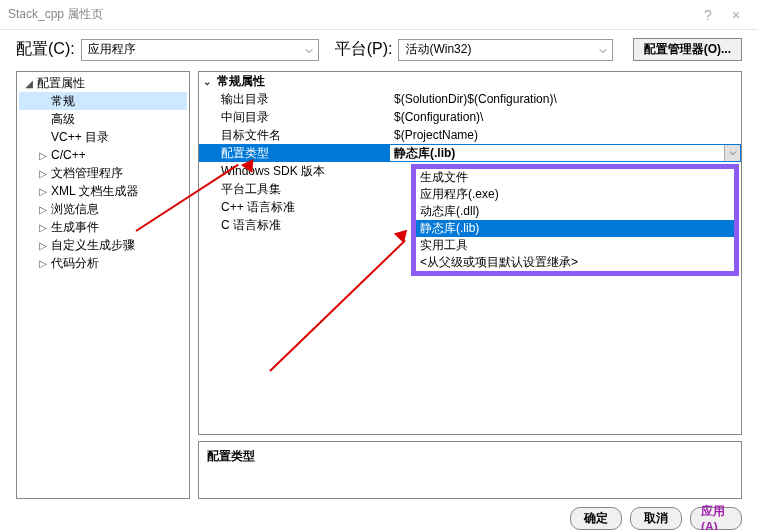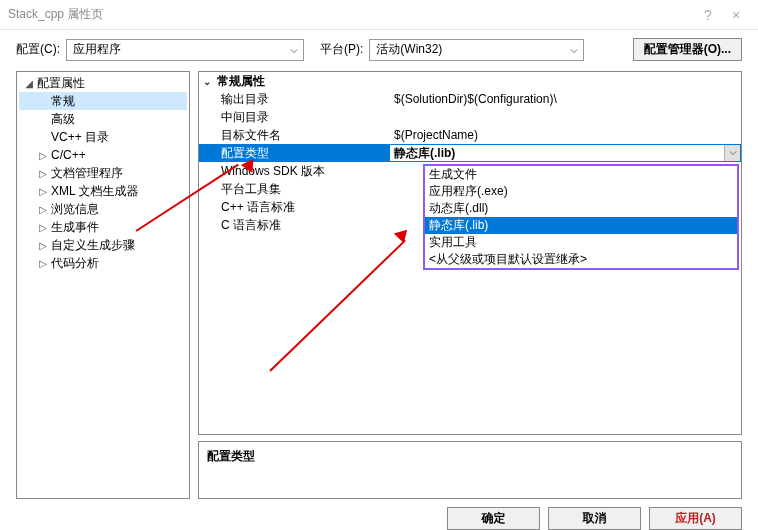--- a/index.html
+++ b/index.html
@@ -3,21 +3,21 @@
 <meta charset="utf-8">
 <style>
 * { box-sizing: border-box; margin: 0; padding: 0; font-family: "Microsoft YaHei", "Segoe UI", sans-serif; font-size: 12px; }
 body { background: #fff; width: 758px; height: 530px; overflow: hidden; position: relative; }
 
 .titlebar { height: 30px; display: flex; align-items: center; padding: 0 8px; color: #888; font-size: 12px; border-bottom: 1px solid #e5e5e5; }
 .titlebar .title { flex: 1; }
 .titlebar .winbtn { width: 28px; text-align: center; color: #aaa; font-size: 14px; }
 
 .toprow { display: flex; align-items: center; padding: 8px 16px 10px 16px; gap: 6px; }
-.toprow .lbl { font-size: 12px; }
+.toprow .lbl { font-size: 16px; }
 .toprow .combo { height: 22px; border: 1px solid #999; background: #fff; display: flex; align-items: center; padding: 0 6px; position: relative; }
 .toprow .combo .arrow { position: absolute; right: 4px; top: 4px; }
 .combo-config { width: 238px; }
 .combo-platform { width: 215px; }
 .btn { height: 23px; border: 1px solid #888; background: #f0f0f0; padding: 0 10px; display: inline-flex; align-items: center; cursor: pointer; font-weight: bold; }
 
 .mainarea { display: flex; padding: 0 16px; gap: 8px; height: 428px; }
 .treepanel { width: 174px; border: 1px solid #888; background: #fff; overflow: hidden; padding: 2px; }
 .tree-item { height: 18px; display: flex; align-items: center; padding-left: 4px; cursor: pointer; }
 .tree-item .tw { width: 12px; height: 12px; display: inline-flex; align-items: center; justify-content: center; margin-right: 2px; font-size: 10px; color: #555; }
@@ -29,30 +29,30 @@
 .propgrid { flex: 1; border: 1px solid #888; background: #fff; position: relative; overflow: hidden; }
 .grouprow { display: flex; align-items: center; height: 18px; padding-left: 4px; font-weight: bold; }
 .grouprow .tw { width: 14px; font-size: 10px; color: #333; }
 .proprow { display: flex; height: 18px; align-items: stretch; }
 .proprow .pname { width: 190px; padding-left: 22px; display: flex; align-items: center; }
 .proprow .pval { flex: 1; padding-left: 4px; display: flex; align-items: center; border-left: 1px solid transparent; }
 .proprow.selected .pname { background: #0078d7; color: #fff; }
 .proprow.selected .pval { background: #fff; font-weight: bold; border: 1px solid #0078d7; position: relative; }
 .proprow.selected .pval .dropbtn { position: absolute; right: 0; top: 0; width: 16px; height: 100%; background: #e1e1e1; border-left: 1px solid #adadad; display: flex; align-items: center; justify-content: center; }
 
-.dropdown { position: absolute; left: 224px; right: 2px; top: 92px; background: #fff; border: 2px solid #8b5cf6; z-index: 10; }
+.dropdown { position: absolute; left: 212px; right: 2px; top: 92px; background: #fff; border: 5px solid #8b5cf6; z-index: 10; }
 .dd-item { height: 17px; padding: 0 4px; display: flex; align-items: center; cursor: pointer; }
 .dd-item.sel { background: #0078d7; color: #fff; }
 
 .descpanel { height: 58px; border: 1px solid #888; background: #fff; padding: 6px 8px; }
 .descpanel .dt { font-weight: bold; margin-bottom: 2px; }
 
 .bottombar { display: flex; justify-content: flex-end; gap: 8px; padding: 8px 16px; }
-.bottombar .btn { width: 93px; justify-content: center; }
-.bottombar .btn.disabled { color: #b91c1c; }
+.bottombar .btn { width: 52px; justify-content: center; border-radius: 10px; }
+.bottombar .btn.disabled { color: #a21caf; }
 
 svg.arrow { width: 8px; height: 8px; }
 
 .annot-line { position: absolute; background: #d00; height: 2px; transform-origin: left center; z-index: 5; }
 .annot-head { position: absolute; width: 0; height: 0; z-index: 6; }
 </style>
 </head>
 <body>
 
 <div class="titlebar">
@@ -138,20 +138,21 @@
         <span class="tw">⌄</span>
         <span>常规属性</span>
       </div>
       <div id="prop-rows">
           <div class="proprow">
             <div class="pname">输出目录</div>
             <div class="pval">$(SolutionDir)$(Configuration)\</div>
           </div>
           <div class="proprow">
             <div class="pname">中间目录</div>
+            <div class="pval">$(Configuration)\</div>
           </div>
           <div class="proprow">
             <div class="pname">目标文件名</div>
             <div class="pval">$(ProjectName)</div>
           </div>
           <div class="proprow selected">
             <div class="pname">配置类型</div>
             <div class="pval">静态库(.lib)<div class="dropbtn">
                 <svg width="8" height="8" viewBox="0 0 10 10">
                   <path d="M1 3 L5 7 L9 3" stroke="#555" fill="none"></path>

